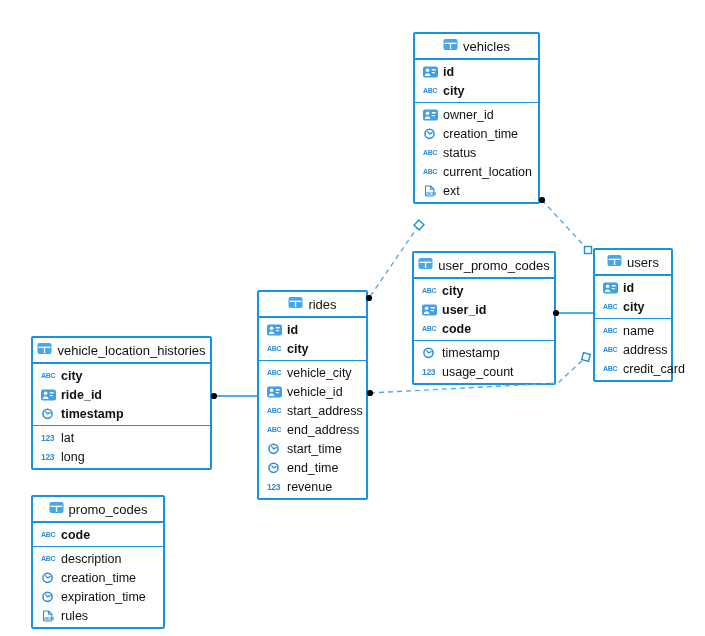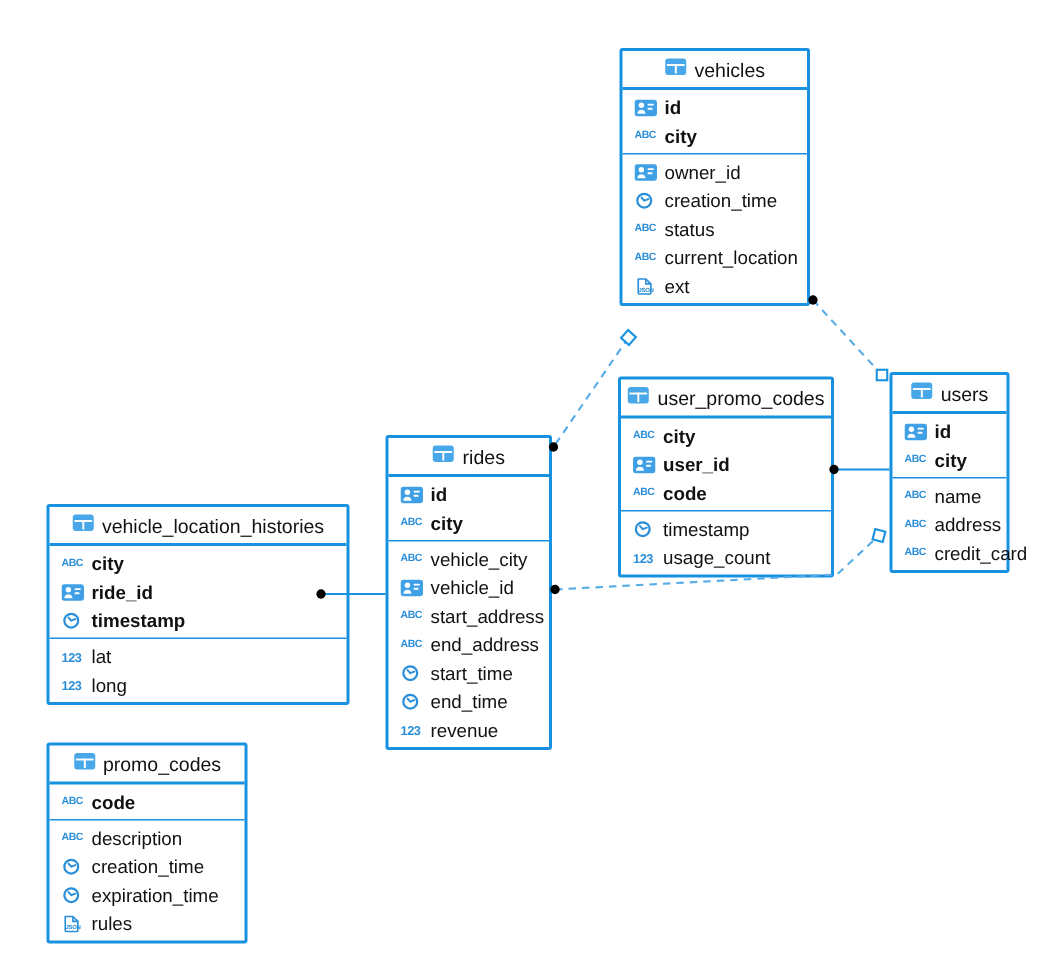--- a/index.html
+++ b/index.html
@@ -294,21 +294,21 @@
             <span class="lbl">end_time</span>
           </div>
           <div class="row">
             <span class="ic">
               <span class="ic-123" style="color: rgb(42, 142, 217);">123</span>
             </span>
             <span class="lbl">revenue</span>
           </div>
         </div>
       </div>
-      <div class="db-table" style="left: 31px; top: 336px; width: 202px;">
+      <div class="db-table" style="left: 31px; top: 336px; width: 181px;">
         <div class="db-header">
           <span class="ic" style="width: 15px; flex: 0 0 15px;"><svg width="15" height="13" viewBox="0 0 15 13">
               <rect x="0.5" y="1" width="14" height="11" rx="2" fill="#47a7e8"></rect>
               <rect x="1.6" y="4.7" width="11.8" height="1.3" fill="#fff"></rect>
               <rect x="6.9" y="4.7" width="1.3" height="6.3" fill="#fff"></rect>
             </svg></span>
           <span>vehicle_location_histories</span>
         </div>
         <div class="db-section">
           <div class="row pk">

